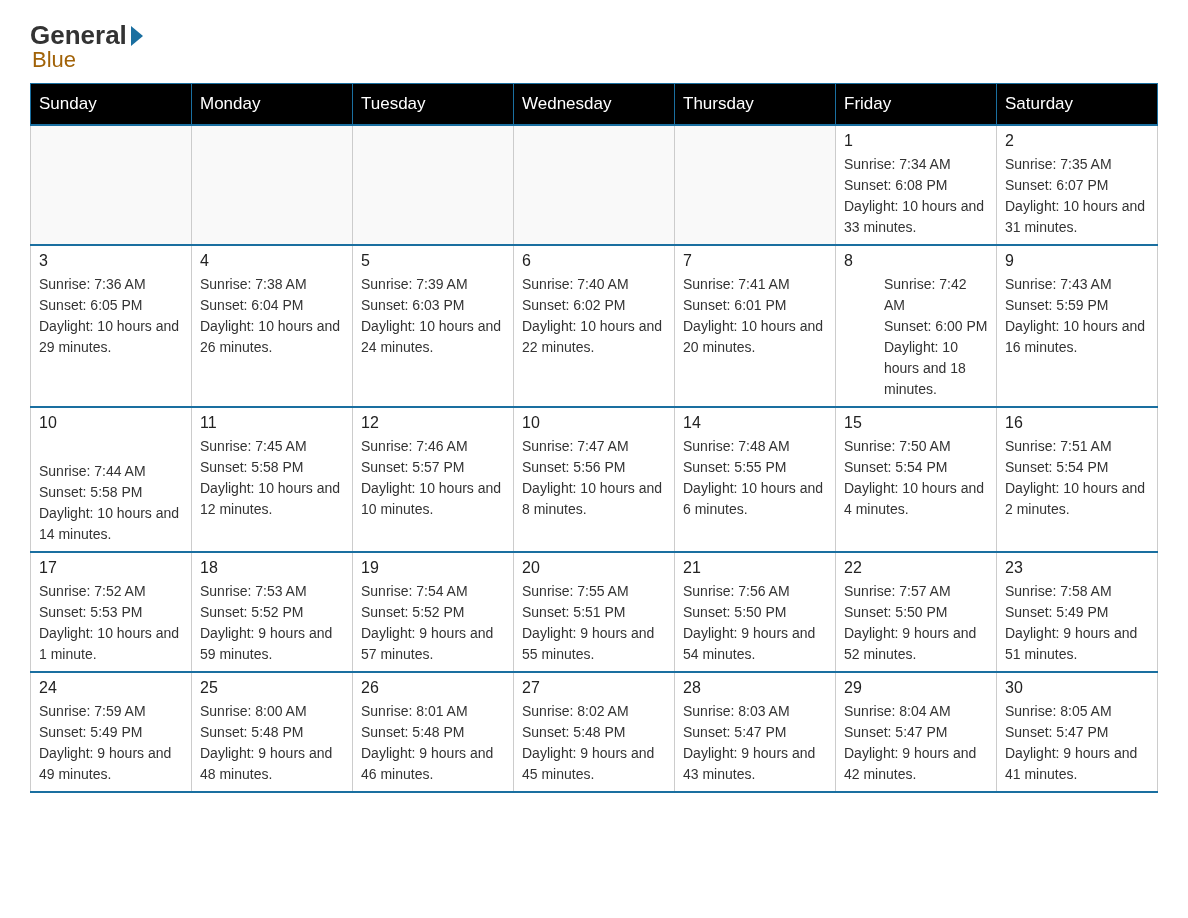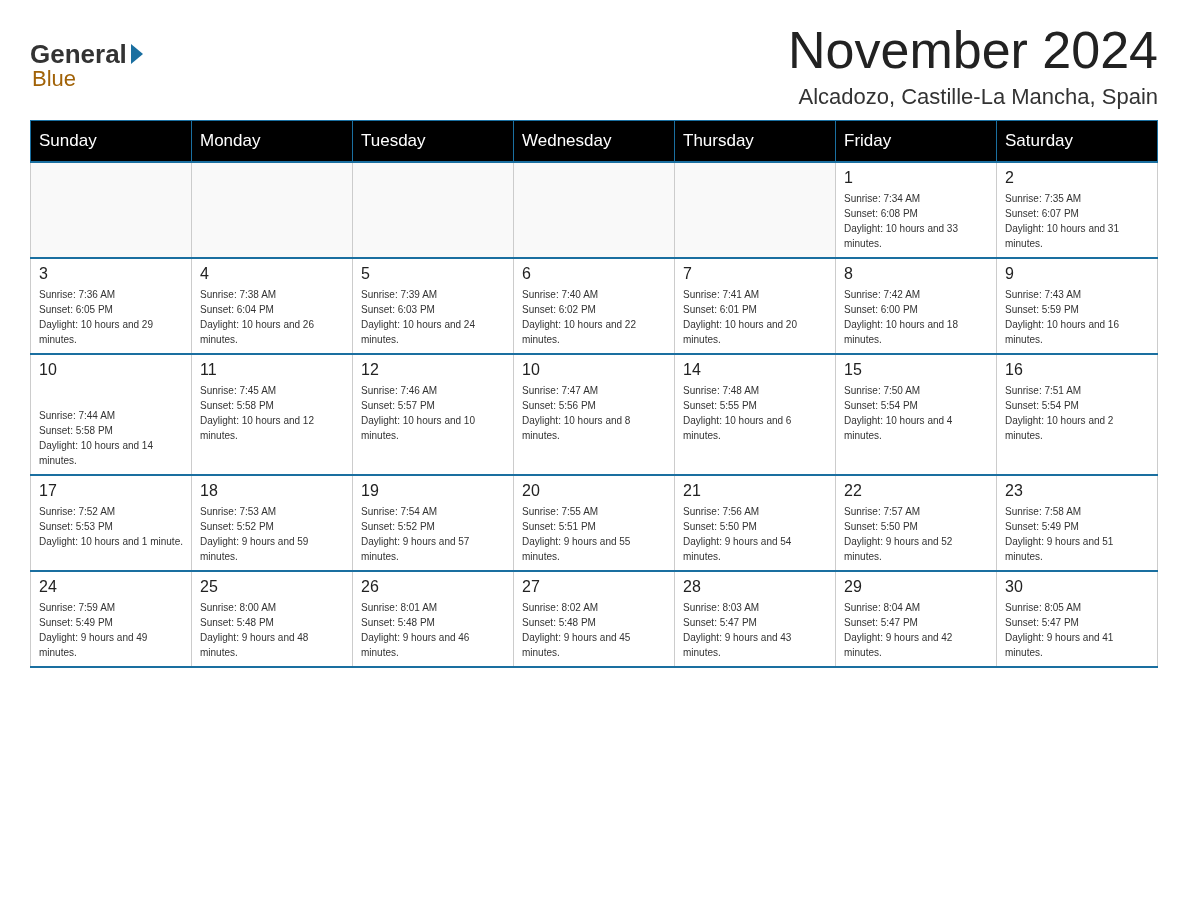--- a/index.html
+++ b/index.html
@@ -6,21 +6,21 @@
     body {
       font-family: Arial, sans-serif;
       background: #fff;
       width: 1188px;
       min-height: 918px;
       padding: 20px 30px;
     }
     .header-area {
       display: flex;
       justify-content: space-between;
-      align-items: center;
+      align-items: flex-start;
       margin-bottom: 10px;
     }
     .logo {
       display: flex;
       flex-direction: column;
       align-items: flex-start;
     }
     .logo-general {
       font-size: 26px;
       font-weight: bold;
@@ -81,45 +81,41 @@
     .calendar tr {
       border-bottom: 2px solid #1a6fa0;
     }
     .day-number {
       font-size: 16px;
       font-weight: normal;
       color: #222;
       margin-bottom: 4px;
     }
     .day-info {
-      font-size: 10px;
+      font-size: 14px;
       color: #333;
       line-height: 1.5;
     }
     .empty-cell {
       background: #f9f9f9;
     }
     .row-separator {
       border-top: 2px solid #1a6fa0;
     }
   </style>
 </head>
 <body>
 
 <div class="header-area">
   <div class="logo">
     <div class="logo-general">
       <span>General</span>
       <span class="arrow"></span>
     </div>
     <div class="logo-blue">Blue</div>
-  </div>
-  <div class="title-area">
-    <div class="month-title">November 2024</div>
-    <div class="subtitle">Alcadozo, Castille-La Mancha, Spain</div>
   </div>
 </div>
 
 <table class="calendar">
   <thead>
     <tr>
     <th>Sunday</th>
         <th>Monday</th>
         <th>Tuesday</th>
         <th>Wednesday</th>
@@ -174,21 +170,21 @@
 Daylight: 10 hours and 22 minutes.</div>
         </td>
         <td>
           <div class="day-number">7</div>
           <div class="day-info" style="white-space: pre-line;">Sunrise: 7:41 AM
 Sunset: 6:01 PM
 Daylight: 10 hours and 20 minutes.</div>
         </td>
         <td>
           <div class="day-number">8</div>
-          <div class="day-info" style="white-space: pre-line;">Sunrise: 7:42 AM
+          <div class="day-info" style="white-space: pre-line; margin-left: 40px;">Sunrise: 7:42 AM
 Sunset: 6:00 PM
 Daylight: 10 hours and 18 minutes.</div>
         </td>
         <td>
           <div class="day-number">9</div>
           <div class="day-info" style="white-space: pre-line;">Sunrise: 7:43 AM
 Sunset: 5:59 PM
 Daylight: 10 hours and 16 minutes.</div>
         </td>
       </tr>

